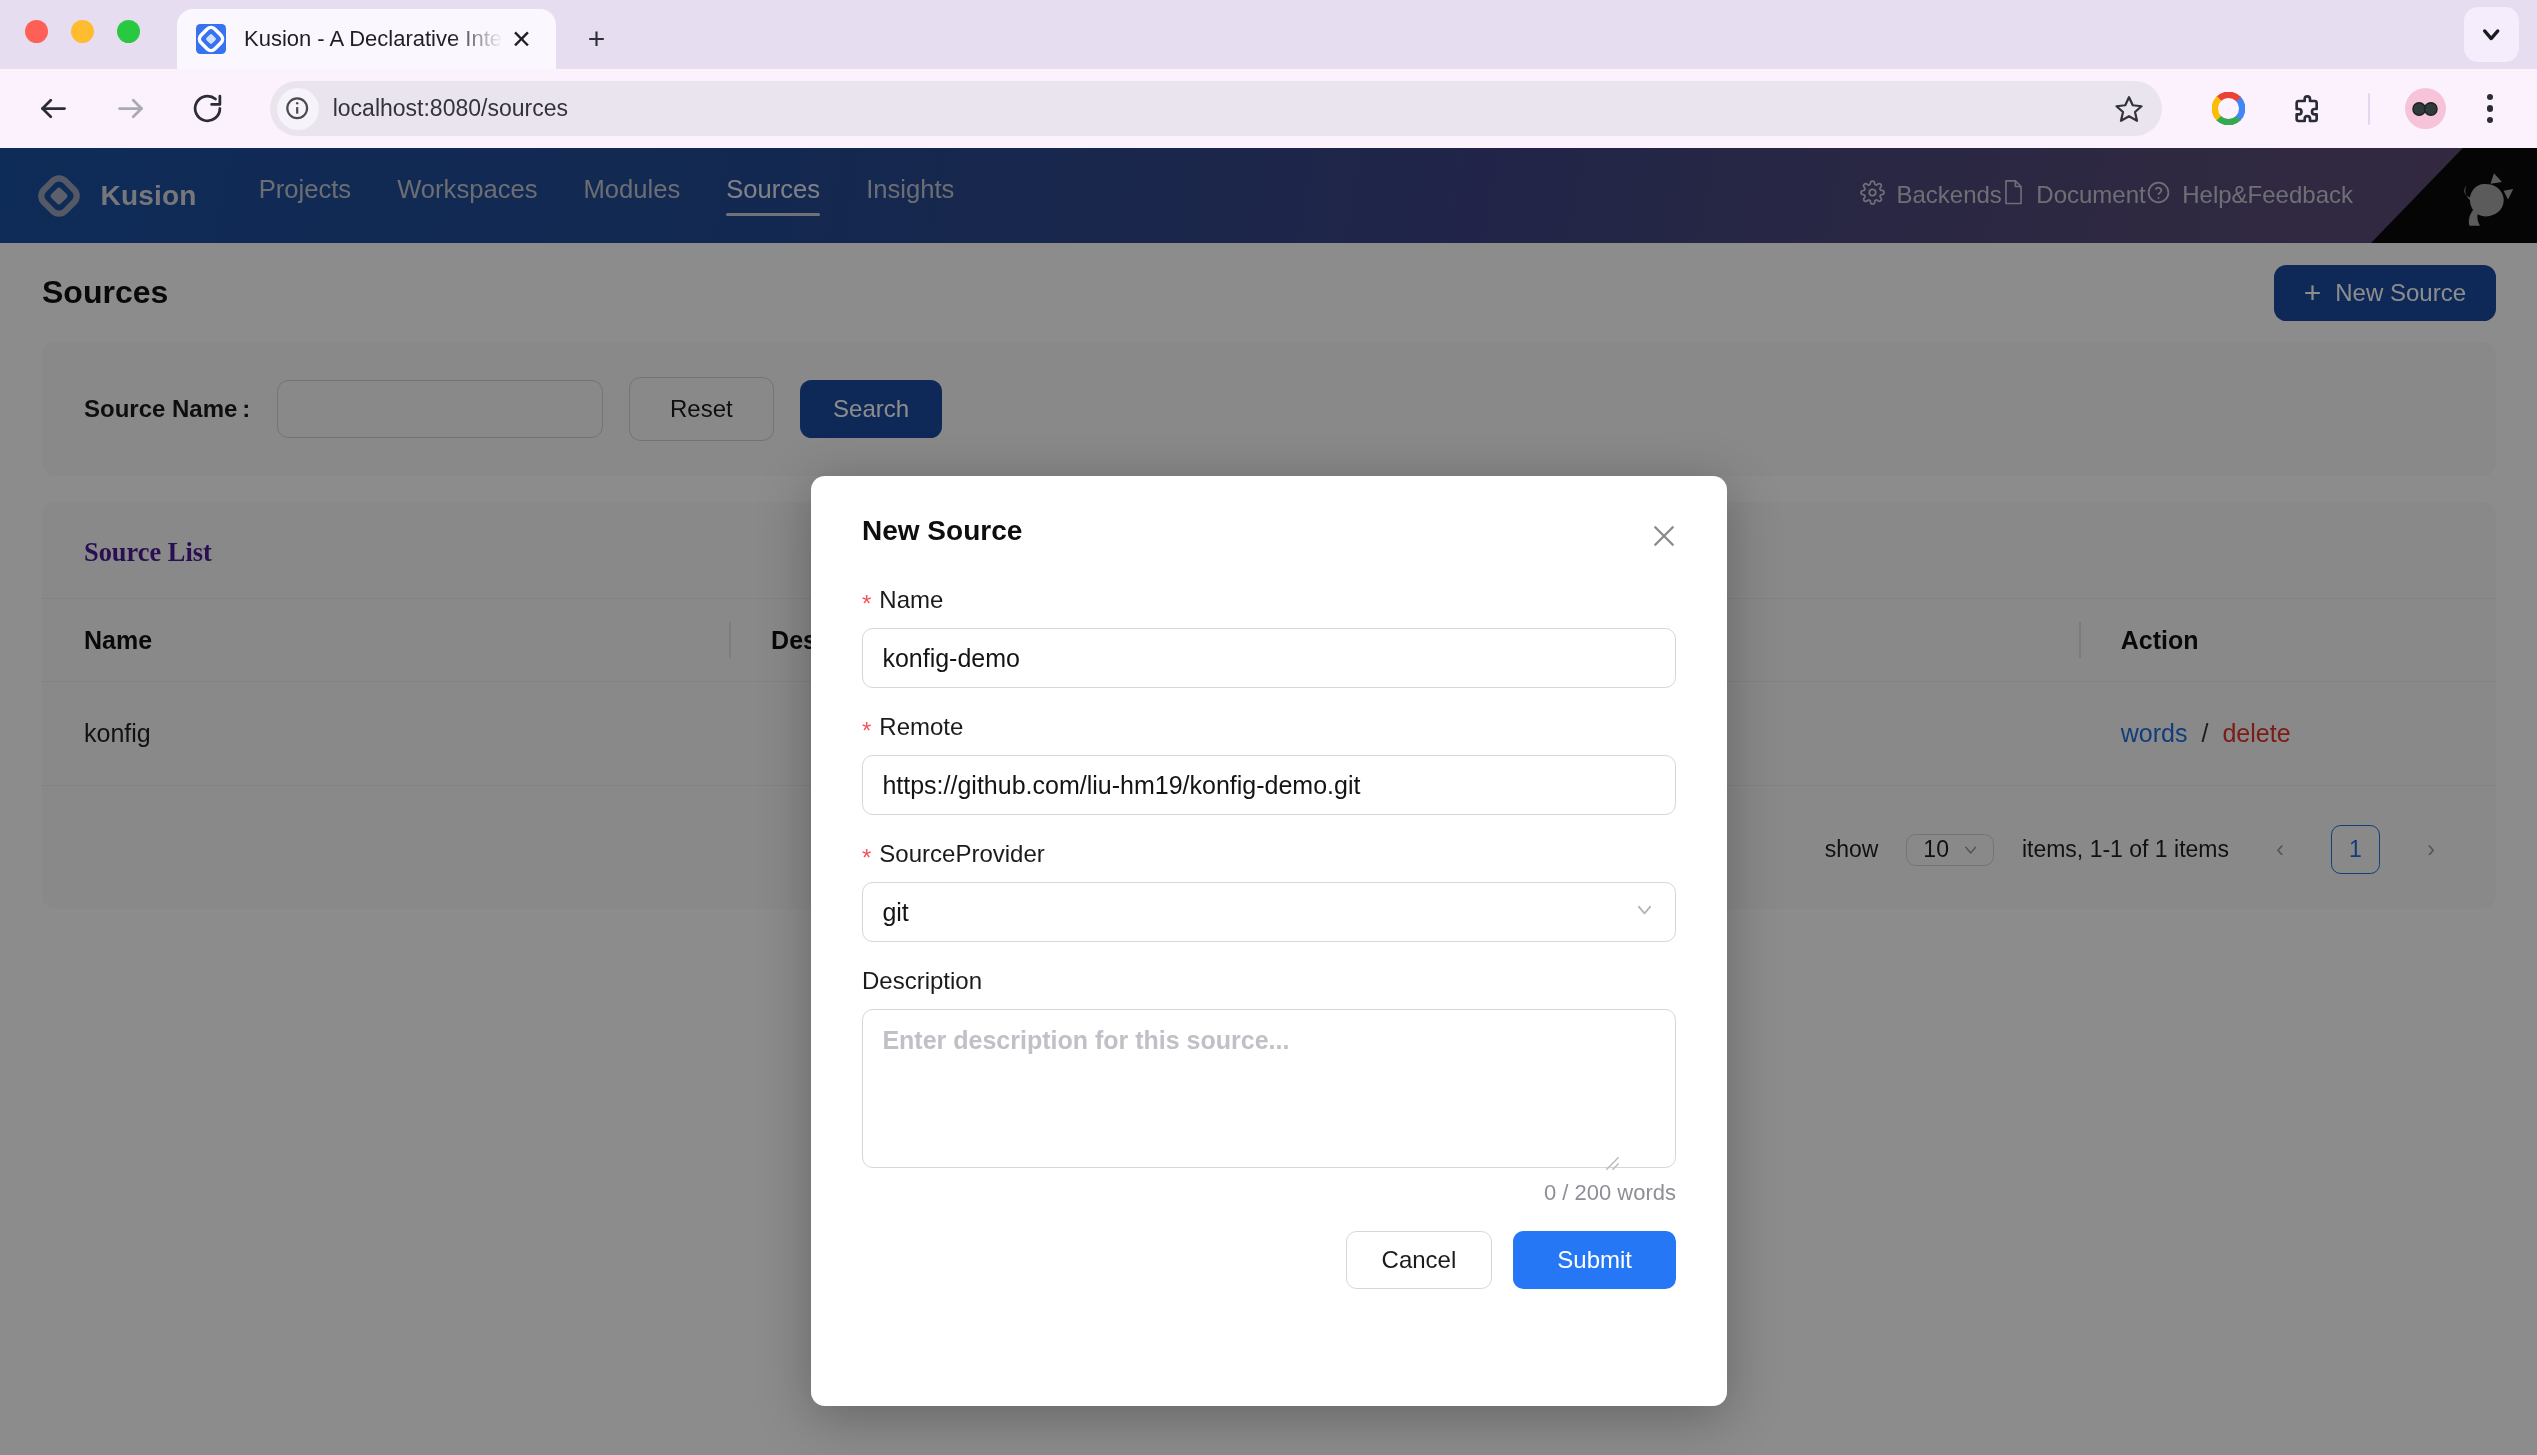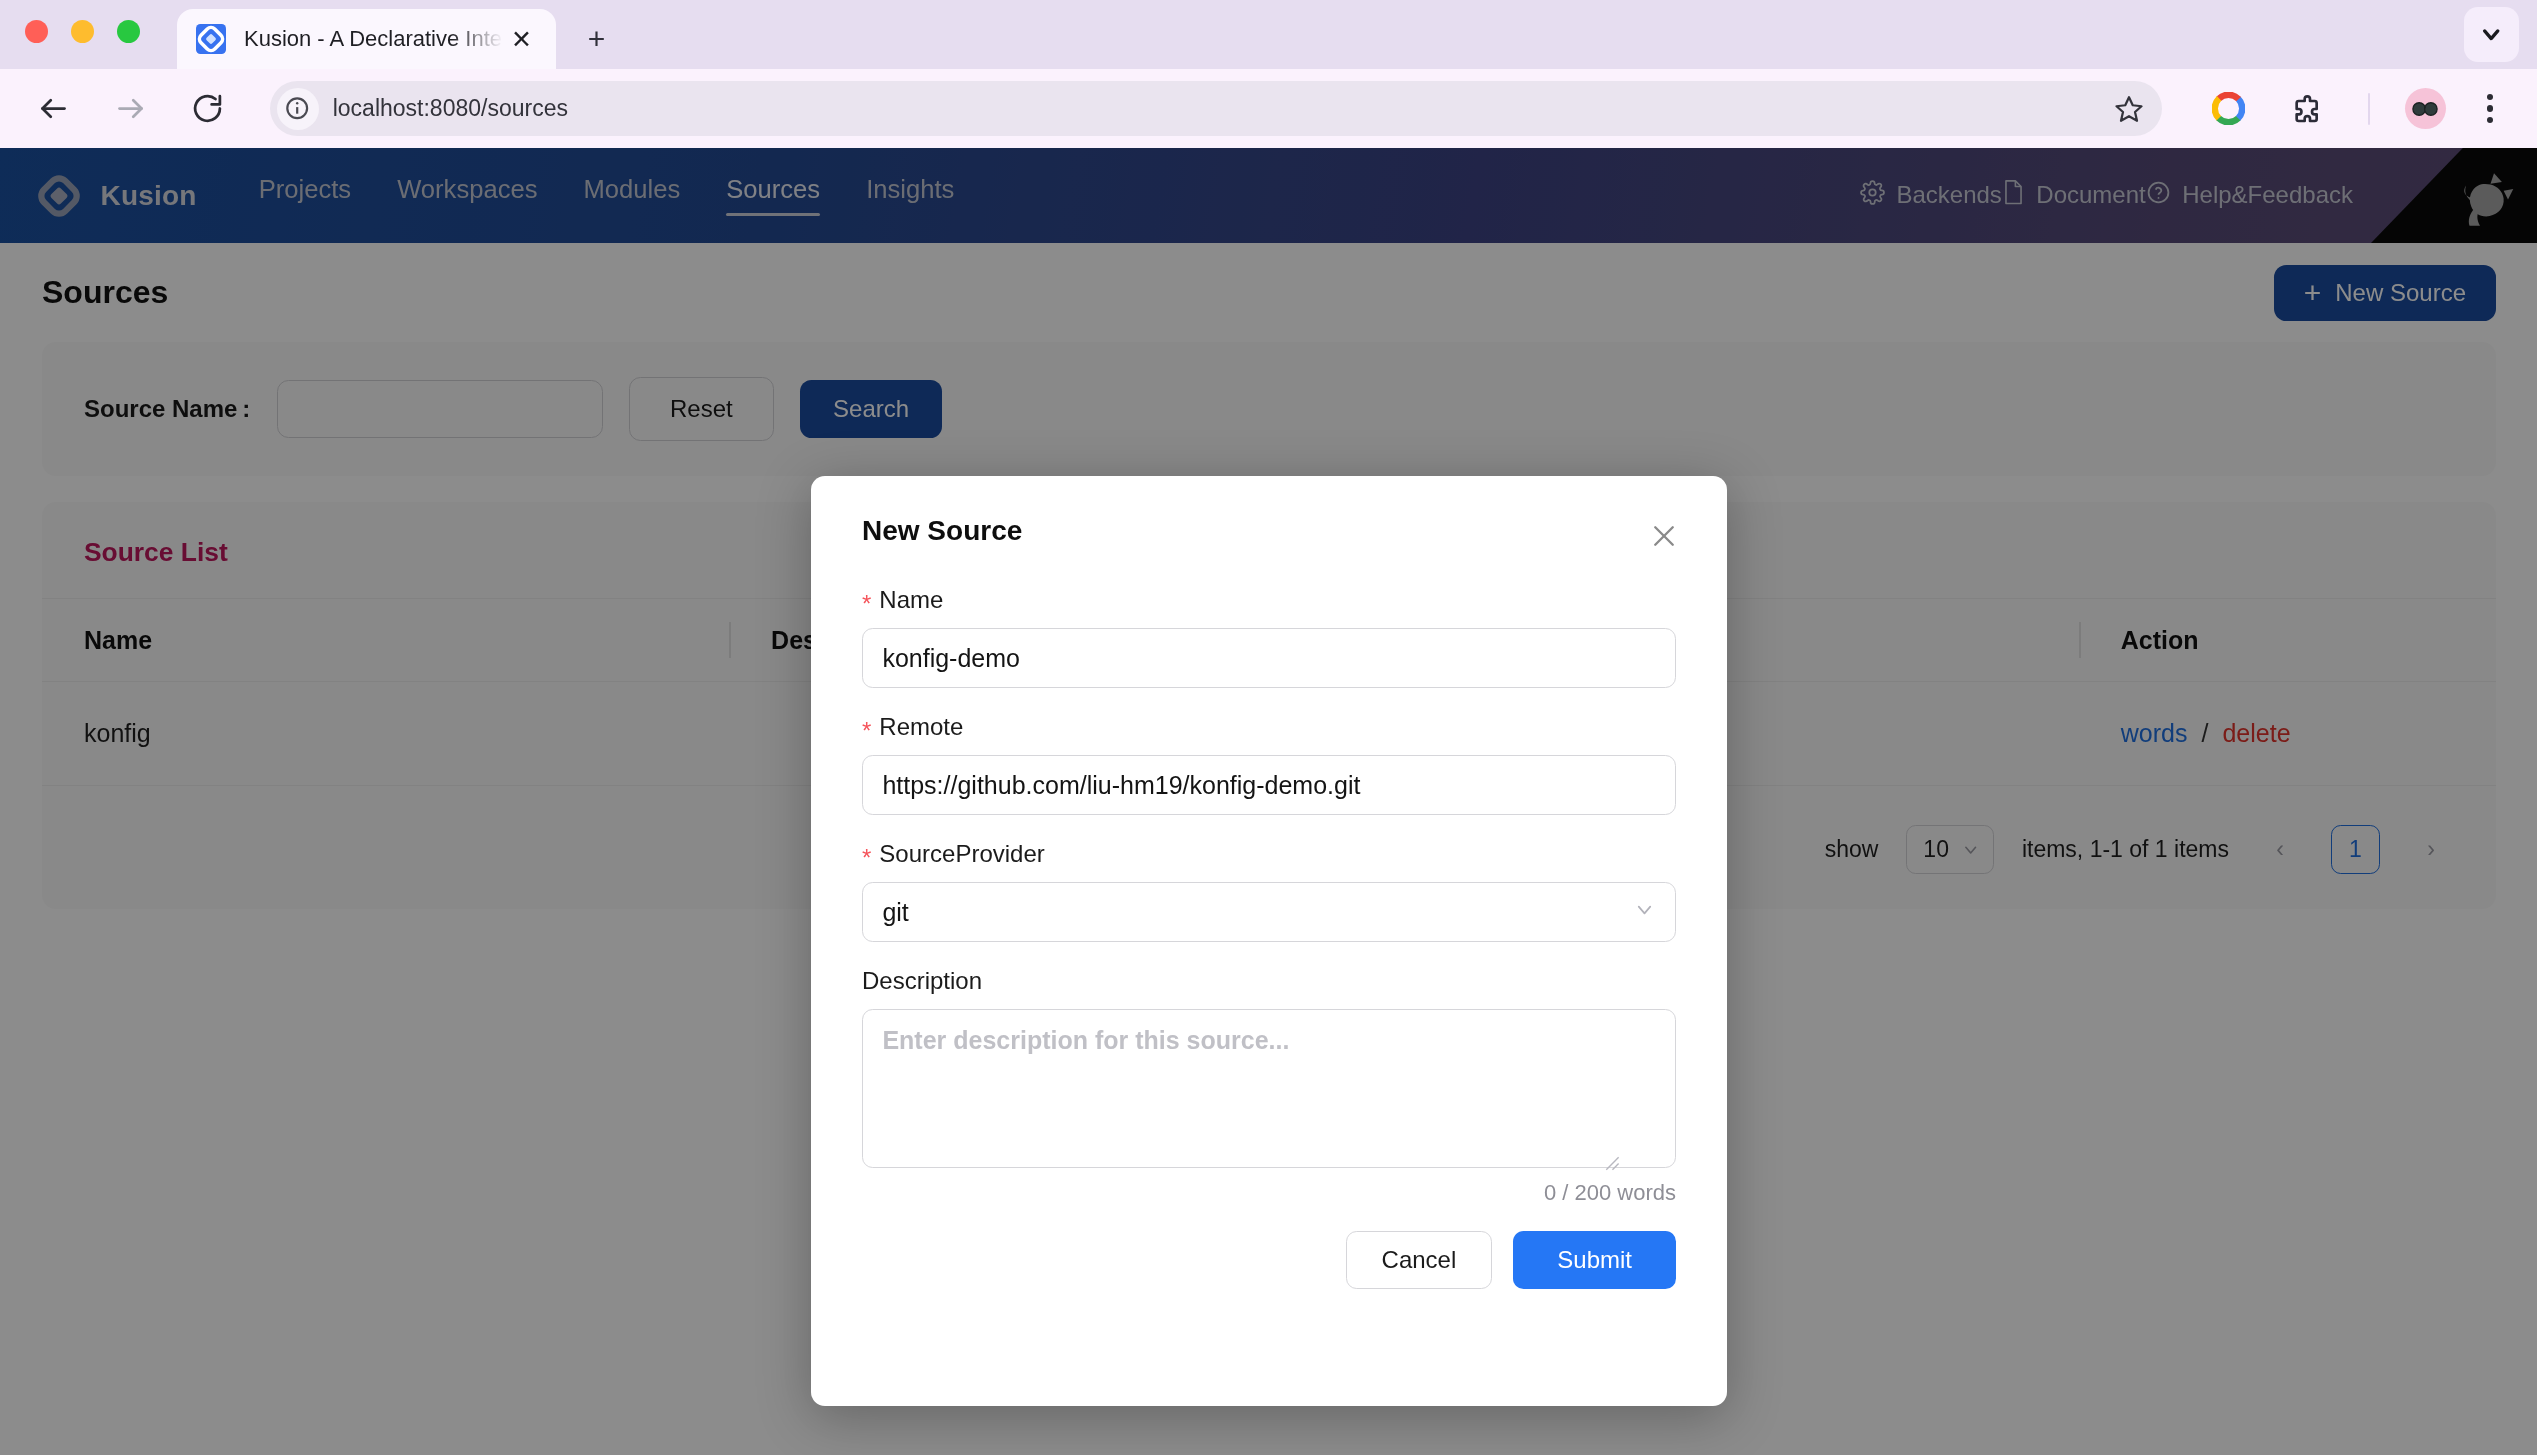--- a/index.html
+++ b/index.html
@@ -155,21 +155,21 @@
   .btn-ghost {
     height: 64px; padding: 0 40px; border: 0.9px solid #d2d2d6; border-radius: 11.5px;
     background: transparent; font-size: 24px; color: #1b1b1b; font-family: inherit;
   }
   .btn-search {
     height: 58px; padding: 0 33px; border: none; border-radius: 11.5px;
     background: #1a4b9e; color: #fff; font-size: 24px; font-family: inherit;
   }
 
   .list-card { background: #fafafa; border-radius: 14px; }
-  .list-title { font-size: 26.4px; font-weight: bold; color: #be185d; padding: 35px 42px 30px; }
+  .list-title { font-size: 26.4px; font-weight: bold; color: #4c1d95; padding: 35px 42px 30px; font-family: Liberation Serif, serif; }
   table { width: 100%; border-collapse: collapse; }
   thead th {
     text-align: left; font-size: 25px; font-weight: bold; color: #121212;
     padding: 26.4px 42px; border-top: 0.9px solid #ededed; border-bottom: 0.9px solid #ededed;
     position: relative;
   }
   thead th + th::before {
     content: ""; position: absolute; left: 0; top: 28%; height: 44%;
     width: 1.8px; background: #e2e2e2;
   }
@@ -180,21 +180,21 @@
   .act-edit { color: #1f6fe0; }
   .act-sep { color: #333; margin: 0 14px; }
   .act-del { color: #e0342c; }
 
   .pager {
     display: flex; align-items: center; justify-content: flex-end;
     gap: 28px; padding: 39px 42px 35px; font-size: 23px; color: #1f1f1f;
   }
   .pgsel {
     display: inline-flex; align-items: center; gap: 12.3px;
-    border: 0.9px solid #d4d4d8; border-radius: 9.7px; height: 49px; padding: 0 12.3px 0 16px;
+    border: 0.9px solid #d4d4d8; border-radius: 9.7px; height: 32px; padding: 0 12.3px 0 16px;
     font-size: 23px;
   }
   .pg-arrow { width: 46px; height: 49px; display: flex; align-items: center; justify-content: center; color: #9c9ca4; }
   .pg-num {
     width: 49px; height: 49px; border: 0.9px solid #1f6fe0; border-radius: 9.7px;
     display: flex; align-items: center; justify-content: center;
     color: #1f6fe0; font-size: 23px;
   }
 
   

